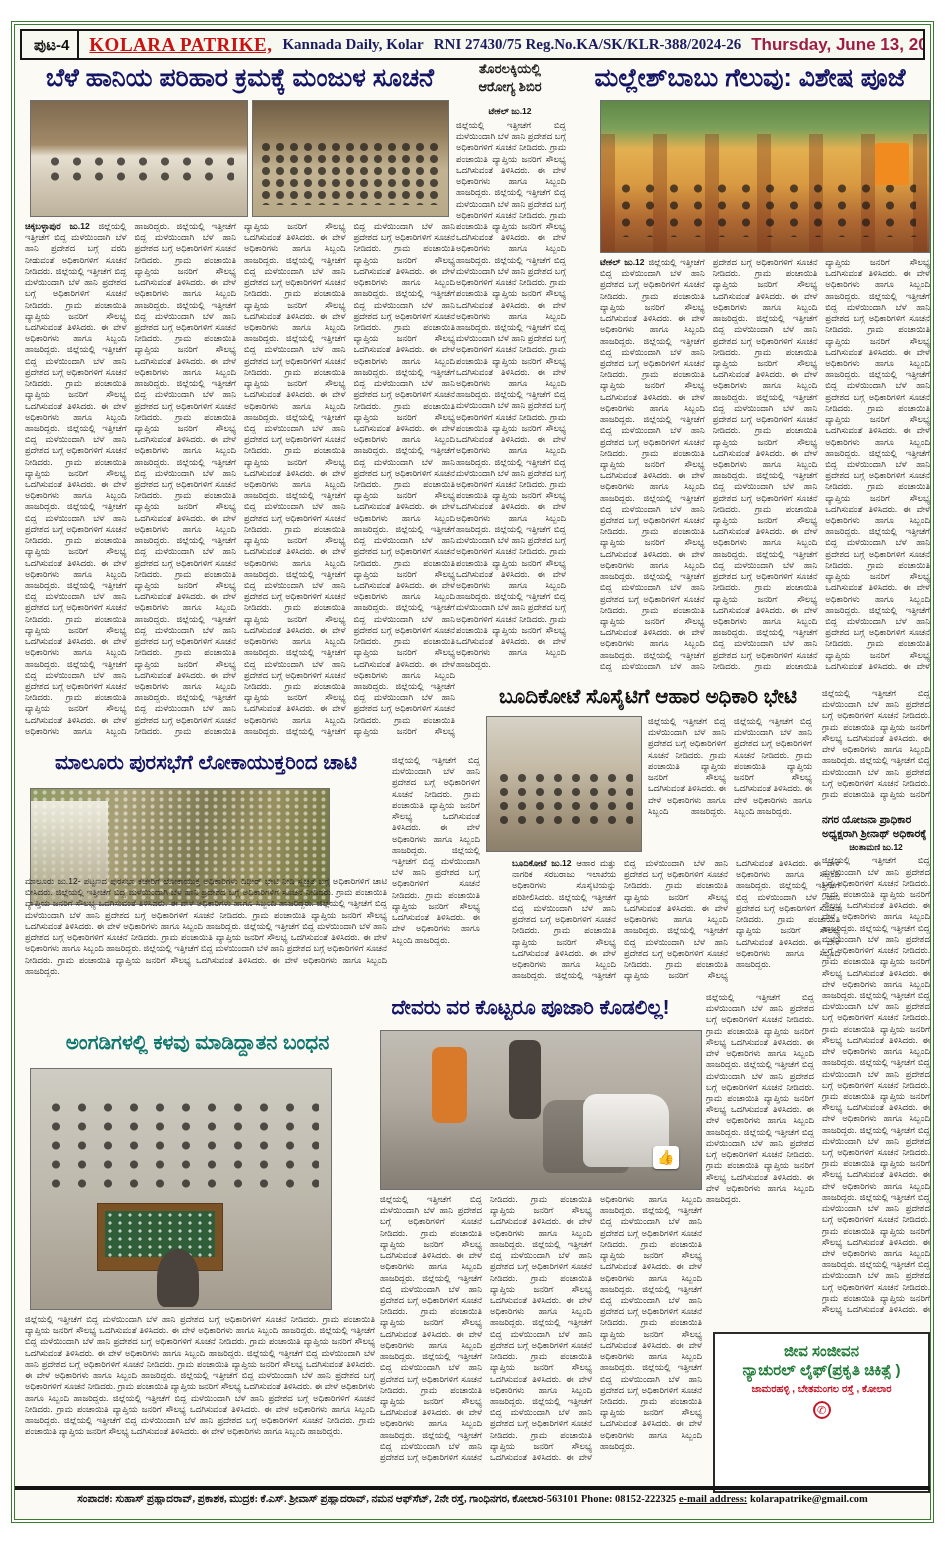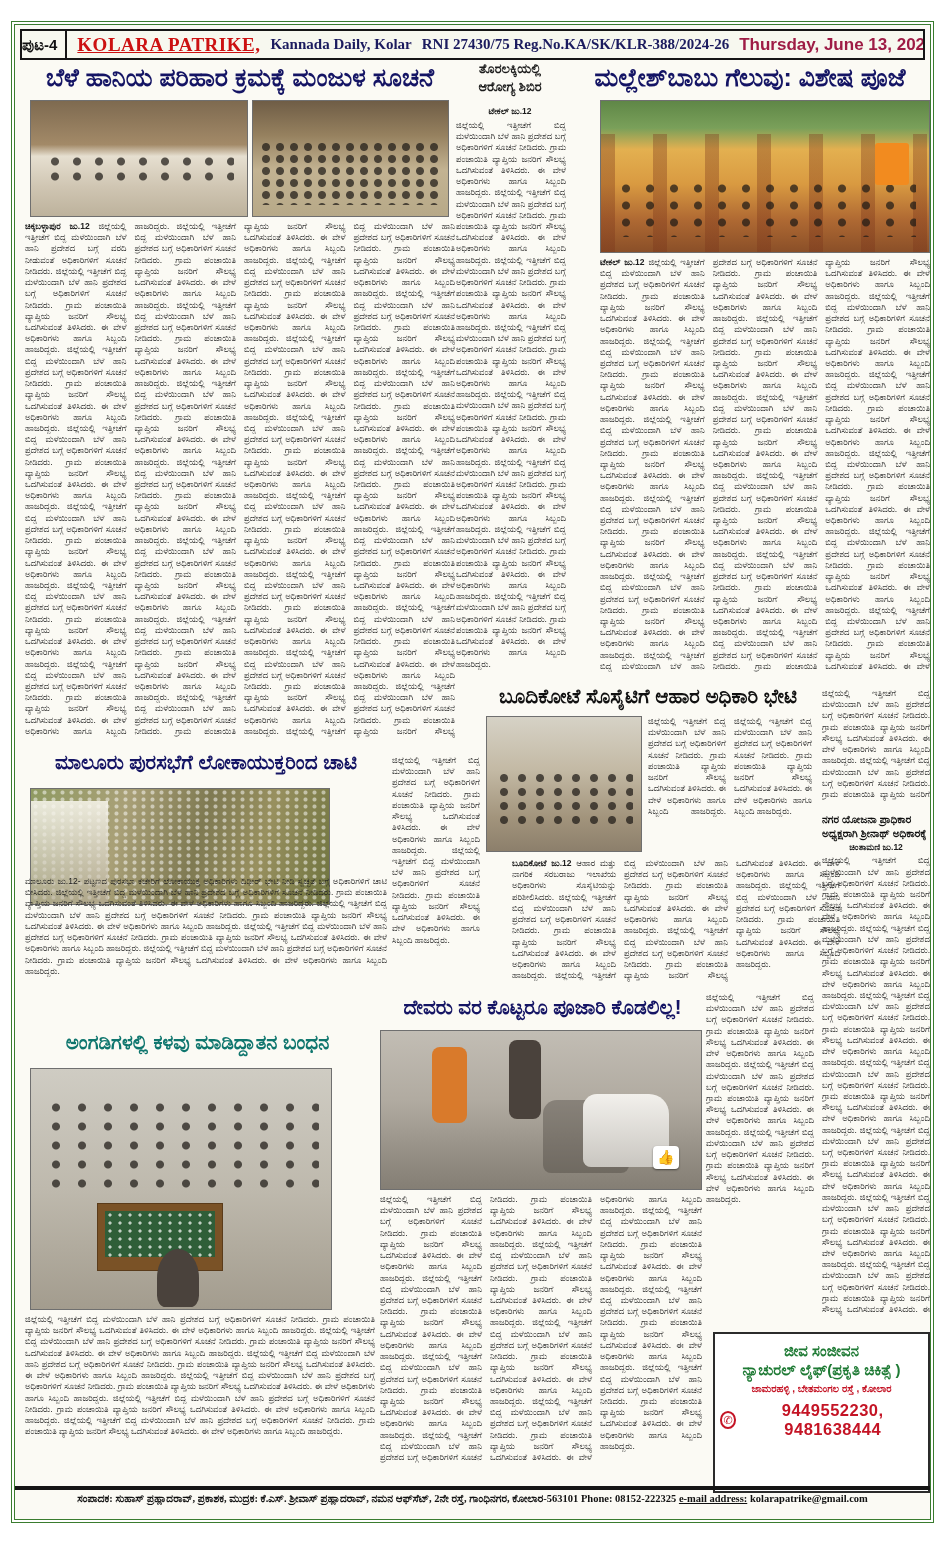--- a/index.html
+++ b/index.html
@@ -2,21 +2,21 @@
 <html><head>
 <meta charset="utf-8">
 <style>
   * { margin:0; padding:0; box-sizing:border-box; }
   html,body { width:945px; height:1548px; }
   body { position:relative; background:#ffffff; font-family:"Liberation Sans","DejaVu Sans",sans-serif; color:#1c1c1c; }
   .abs { position:absolute; }
   
   .frame { left:14px; top:24px; width:917px; height:1496px; border:1px solid #3a7c2f; outline:1px solid #3a7c2f; outline-offset:2px; background:#fbfaf4; }
   
-  .hdr { left:20px; top:29px; width:905px; height:31px; border:2px solid #151515; background:#f7f8ef; display:flex; align-items:center; padding:0 0; gap:10px; white-space:nowrap; overflow:hidden; }
+  .hdr { left:20px; top:29px; width:905px; height:31px; border:2px solid #151515; background:#f7f8ef; display:flex; align-items:center; padding:0 12px; gap:10px; white-space:nowrap; overflow:hidden; }
   .hdr .pg { font-weight:bold; font-size:15px; color:#111; border-right:2px solid #151515; padding-right:8px; height:100%; display:flex; align-items:center; }
   .hdr .mast { font-family:"Liberation Serif","DejaVu Serif",serif; font-weight:bold; font-size:19px; color:#cc1111; letter-spacing:.5px;text-decoration:underline; }
   .hdr .sub { font-family:"Liberation Serif","DejaVu Serif",serif; font-weight:bold; font-size:15px; color:#1b1b5e; }
   .hdr .rni { font-family:"Liberation Serif","DejaVu Serif",serif; font-weight:bold; font-size:15px; color:#1b1b5e; }
   .hdr .date { margin-left:auto; font-weight:bold; font-size:17px; color:#9e1c45; }
   
   .h1 { font-weight:bold; color:#141464; text-align:center; white-space:nowrap; overflow:hidden; }
   .h-black { color:#111; }
   .h-teal { color:#0f766e; }
   
@@ -124,21 +124,21 @@
 </div>
 <div class="abs col" style="left:25px;top:876px;width:362px;height:120px;column-count:1;">
   <span>ಮಾಲೂರು ಜು.12- ಪಟ್ಟಣದ ಪುರಸಭಾ ಕಚೇರಿಗೆ ಲೋಕಾಯುಕ್ತ ಅಧಿಕಾರಿಗಳು ದಿಢೀರ್ ಭೇಟಿ ನೀಡಿ ಸ್ವಚ್ಛತೆ ಬಗ್ಗೆ ಅಧಿಕಾರಿಗಳಿಗೆ ಚಾಟಿ ಬೀಸಿದರು.</span> 
   <span>ಜಿಲ್ಲೆಯಲ್ಲಿ ಇತ್ತೀಚೆಗೆ ಬಿದ್ದ ಮಳೆಯಿಂದಾಗಿ ಬೆಳೆ ಹಾನಿ ಪ್ರದೇಶದ ಬಗ್ಗೆ ಅಧಿಕಾರಿಗಳಿಗೆ ಸೂಚನೆ ನೀಡಿದರು. ಗ್ರಾಮ ಪಂಚಾಯಿತಿ ವ್ಯಾಪ್ತಿಯ ಜನರಿಗೆ ಸೌಲಭ್ಯ ಒದಗಿಸುವಂತೆ ತಿಳಿಸಿದರು. ಈ ವೇಳೆ ಅಧಿಕಾರಿಗಳು ಹಾಗೂ ಸಿಬ್ಬಂದಿ ಹಾಜರಿದ್ದರು. ಜಿಲ್ಲೆಯಲ್ಲಿ ಇತ್ತೀಚೆಗೆ ಬಿದ್ದ ಮಳೆಯಿಂದಾಗಿ ಬೆಳೆ ಹಾನಿ ಪ್ರದೇಶದ ಬಗ್ಗೆ ಅಧಿಕಾರಿಗಳಿಗೆ ಸೂಚನೆ ನೀಡಿದರು. ಗ್ರಾಮ ಪಂಚಾಯಿತಿ ವ್ಯಾಪ್ತಿಯ ಜನರಿಗೆ ಸೌಲಭ್ಯ ಒದಗಿಸುವಂತೆ ತಿಳಿಸಿದರು. ಈ ವೇಳೆ ಅಧಿಕಾರಿಗಳು ಹಾಗೂ ಸಿಬ್ಬಂದಿ ಹಾಜರಿದ್ದರು. ಜಿಲ್ಲೆಯಲ್ಲಿ ಇತ್ತೀಚೆಗೆ ಬಿದ್ದ ಮಳೆಯಿಂದಾಗಿ ಬೆಳೆ ಹಾನಿ ಪ್ರದೇಶದ ಬಗ್ಗೆ ಅಧಿಕಾರಿಗಳಿಗೆ ಸೂಚನೆ ನೀಡಿದರು. ಗ್ರಾಮ ಪಂಚಾಯಿತಿ ವ್ಯಾಪ್ತಿಯ ಜನರಿಗೆ ಸೌಲಭ್ಯ ಒದಗಿಸುವಂತೆ ತಿಳಿಸಿದರು. ಈ ವೇಳೆ ಅಧಿಕಾರಿಗಳು ಹಾಗೂ ಸಿಬ್ಬಂದಿ ಹಾಜರಿದ್ದರು. ಜಿಲ್ಲೆಯಲ್ಲಿ ಇತ್ತೀಚೆಗೆ ಬಿದ್ದ ಮಳೆಯಿಂದಾಗಿ ಬೆಳೆ ಹಾನಿ ಪ್ರದೇಶದ ಬಗ್ಗೆ ಅಧಿಕಾರಿಗಳಿಗೆ ಸೂಚನೆ ನೀಡಿದರು. ಗ್ರಾಮ ಪಂಚಾಯಿತಿ ವ್ಯಾಪ್ತಿಯ ಜನರಿಗೆ ಸೌಲಭ್ಯ ಒದಗಿಸುವಂತೆ ತಿಳಿಸಿದರು. ಈ ವೇಳೆ ಅಧಿಕಾರಿಗಳು ಹಾಗೂ ಸಿಬ್ಬಂದಿ ಹಾಜರಿದ್ದರು.</span>
 </div>
 
 <div class="abs col" style="left:392px;top:755px;width:88px;height:232px;column-count:1;">
   <span>ಜಿಲ್ಲೆಯಲ್ಲಿ ಇತ್ತೀಚೆಗೆ ಬಿದ್ದ ಮಳೆಯಿಂದಾಗಿ ಬೆಳೆ ಹಾನಿ ಪ್ರದೇಶದ ಬಗ್ಗೆ ಅಧಿಕಾರಿಗಳಿಗೆ ಸೂಚನೆ ನೀಡಿದರು. ಗ್ರಾಮ ಪಂಚಾಯಿತಿ ವ್ಯಾಪ್ತಿಯ ಜನರಿಗೆ ಸೌಲಭ್ಯ ಒದಗಿಸುವಂತೆ ತಿಳಿಸಿದರು. ಈ ವೇಳೆ ಅಧಿಕಾರಿಗಳು ಹಾಗೂ ಸಿಬ್ಬಂದಿ ಹಾಜರಿದ್ದರು. ಜಿಲ್ಲೆಯಲ್ಲಿ ಇತ್ತೀಚೆಗೆ ಬಿದ್ದ ಮಳೆಯಿಂದಾಗಿ ಬೆಳೆ ಹಾನಿ ಪ್ರದೇಶದ ಬಗ್ಗೆ ಅಧಿಕಾರಿಗಳಿಗೆ ಸೂಚನೆ ನೀಡಿದರು. ಗ್ರಾಮ ಪಂಚಾಯಿತಿ ವ್ಯಾಪ್ತಿಯ ಜನರಿಗೆ ಸೌಲಭ್ಯ ಒದಗಿಸುವಂತೆ ತಿಳಿಸಿದರು. ಈ ವೇಳೆ ಅಧಿಕಾರಿಗಳು ಹಾಗೂ ಸಿಬ್ಬಂದಿ ಹಾಜರಿದ್ದರು.</span>
 </div>
 
-<div class="abs h1" style="left:380px;top:996px;width:325px;height:28px;font-size:20px;">ದೇವರು ವರ ಕೊಟ್ಟರೂ ಪೂಜಾರಿ ಕೊಡಲಿಲ್ಲ!</div>
+<div class="abs h1" style="left:368px;top:996px;width:325px;height:28px;font-size:20px;">ದೇವರು ವರ ಕೊಟ್ಟರೂ ಪೂಜಾರಿ ಕೊಡಲಿಲ್ಲ!</div>
 <div class="ph ph-f" style="left:380px;top:1030px;width:322px;height:160px;">
   <div class="abs" style="left:16%;top:10%;width:11%;height:48%;background:#d97a2b;border-radius:8px;"></div>
   <div class="abs" style="left:40%;top:6%;width:10%;height:50%;background:#4a423c;border-radius:8px;"></div>
   <div class="abs" style="right:10%;bottom:14%;width:27%;height:46%;background:linear-gradient(180deg,#f2f0ec,#c9c6c0);border-radius:14px 20px 8px 8px;box-shadow:-40px 6px 0 rgba(60,55,50,.35);"></div>
   <div class="thumb">👍</div>
 </div>
 <div class="abs col" style="left:380px;top:1194px;width:322px;height:290px;column-count:3;">
   <span>ಜಿಲ್ಲೆಯಲ್ಲಿ ಇತ್ತೀಚೆಗೆ ಬಿದ್ದ ಮಳೆಯಿಂದಾಗಿ ಬೆಳೆ ಹಾನಿ ಪ್ರದೇಶದ ಬಗ್ಗೆ ಅಧಿಕಾರಿಗಳಿಗೆ ಸೂಚನೆ ನೀಡಿದರು. ಗ್ರಾಮ ಪಂಚಾಯಿತಿ ವ್ಯಾಪ್ತಿಯ ಜನರಿಗೆ ಸೌಲಭ್ಯ ಒದಗಿಸುವಂತೆ ತಿಳಿಸಿದರು. ಈ ವೇಳೆ ಅಧಿಕಾರಿಗಳು ಹಾಗೂ ಸಿಬ್ಬಂದಿ ಹಾಜರಿದ್ದರು. ಜಿಲ್ಲೆಯಲ್ಲಿ ಇತ್ತೀಚೆಗೆ ಬಿದ್ದ ಮಳೆಯಿಂದಾಗಿ ಬೆಳೆ ಹಾನಿ ಪ್ರದೇಶದ ಬಗ್ಗೆ ಅಧಿಕಾರಿಗಳಿಗೆ ಸೂಚನೆ ನೀಡಿದರು. ಗ್ರಾಮ ಪಂಚಾಯಿತಿ ವ್ಯಾಪ್ತಿಯ ಜನರಿಗೆ ಸೌಲಭ್ಯ ಒದಗಿಸುವಂತೆ ತಿಳಿಸಿದರು. ಈ ವೇಳೆ ಅಧಿಕಾರಿಗಳು ಹಾಗೂ ಸಿಬ್ಬಂದಿ ಹಾಜರಿದ್ದರು. ಜಿಲ್ಲೆಯಲ್ಲಿ ಇತ್ತೀಚೆಗೆ ಬಿದ್ದ ಮಳೆಯಿಂದಾಗಿ ಬೆಳೆ ಹಾನಿ ಪ್ರದೇಶದ ಬಗ್ಗೆ ಅಧಿಕಾರಿಗಳಿಗೆ ಸೂಚನೆ ನೀಡಿದರು. ಗ್ರಾಮ ಪಂಚಾಯಿತಿ ವ್ಯಾಪ್ತಿಯ ಜನರಿಗೆ ಸೌಲಭ್ಯ ಒದಗಿಸುವಂತೆ ತಿಳಿಸಿದರು. ಈ ವೇಳೆ ಅಧಿಕಾರಿಗಳು ಹಾಗೂ ಸಿಬ್ಬಂದಿ ಹಾಜರಿದ್ದರು. ಜಿಲ್ಲೆಯಲ್ಲಿ ಇತ್ತೀಚೆಗೆ ಬಿದ್ದ ಮಳೆಯಿಂದಾಗಿ ಬೆಳೆ ಹಾನಿ ಪ್ರದೇಶದ ಬಗ್ಗೆ ಅಧಿಕಾರಿಗಳಿಗೆ ಸೂಚನೆ ನೀಡಿದರು. ಗ್ರಾಮ ಪಂಚಾಯಿತಿ ವ್ಯಾಪ್ತಿಯ ಜನರಿಗೆ ಸೌಲಭ್ಯ ಒದಗಿಸುವಂತೆ ತಿಳಿಸಿದರು. ಈ ವೇಳೆ ಅಧಿಕಾರಿಗಳು ಹಾಗೂ ಸಿಬ್ಬಂದಿ ಹಾಜರಿದ್ದರು. ಜಿಲ್ಲೆಯಲ್ಲಿ ಇತ್ತೀಚೆಗೆ ಬಿದ್ದ ಮಳೆಯಿಂದಾಗಿ ಬೆಳೆ ಹಾನಿ ಪ್ರದೇಶದ ಬಗ್ಗೆ ಅಧಿಕಾರಿಗಳಿಗೆ ಸೂಚನೆ ನೀಡಿದರು. ಗ್ರಾಮ ಪಂಚಾಯಿತಿ ವ್ಯಾಪ್ತಿಯ ಜನರಿಗೆ ಸೌಲಭ್ಯ ಒದಗಿಸುವಂತೆ ತಿಳಿಸಿದರು. ಈ ವೇಳೆ ಅಧಿಕಾರಿಗಳು ಹಾಗೂ ಸಿಬ್ಬಂದಿ ಹಾಜರಿದ್ದರು. ಜಿಲ್ಲೆಯಲ್ಲಿ ಇತ್ತೀಚೆಗೆ ಬಿದ್ದ ಮಳೆಯಿಂದಾಗಿ ಬೆಳೆ ಹಾನಿ ಪ್ರದೇಶದ ಬಗ್ಗೆ ಅಧಿಕಾರಿಗಳಿಗೆ ಸೂಚನೆ ನೀಡಿದರು. ಗ್ರಾಮ ಪಂಚಾಯಿತಿ ವ್ಯಾಪ್ತಿಯ ಜನರಿಗೆ ಸೌಲಭ್ಯ ಒದಗಿಸುವಂತೆ ತಿಳಿಸಿದರು. ಈ ವೇಳೆ ಅಧಿಕಾರಿಗಳು ಹಾಗೂ ಸಿಬ್ಬಂದಿ ಹಾಜರಿದ್ದರು. ಜಿಲ್ಲೆಯಲ್ಲಿ ಇತ್ತೀಚೆಗೆ ಬಿದ್ದ ಮಳೆಯಿಂದಾಗಿ ಬೆಳೆ ಹಾನಿ ಪ್ರದೇಶದ ಬಗ್ಗೆ ಅಧಿಕಾರಿಗಳಿಗೆ ಸೂಚನೆ ನೀಡಿದರು. ಗ್ರಾಮ ಪಂಚಾಯಿತಿ ವ್ಯಾಪ್ತಿಯ ಜನರಿಗೆ ಸೌಲಭ್ಯ ಒದಗಿಸುವಂತೆ ತಿಳಿಸಿದರು. ಈ ವೇಳೆ ಅಧಿಕಾರಿಗಳು ಹಾಗೂ ಸಿಬ್ಬಂದಿ ಹಾಜರಿದ್ದರು. ಜಿಲ್ಲೆಯಲ್ಲಿ ಇತ್ತೀಚೆಗೆ ಬಿದ್ದ ಮಳೆಯಿಂದಾಗಿ ಬೆಳೆ ಹಾನಿ ಪ್ರದೇಶದ ಬಗ್ಗೆ ಅಧಿಕಾರಿಗಳಿಗೆ ಸೂಚನೆ ನೀಡಿದರು. ಗ್ರಾಮ ಪಂಚಾಯಿತಿ ವ್ಯಾಪ್ತಿಯ ಜನರಿಗೆ ಸೌಲಭ್ಯ ಒದಗಿಸುವಂತೆ ತಿಳಿಸಿದರು. ಈ ವೇಳೆ ಅಧಿಕಾರಿಗಳು ಹಾಗೂ ಸಿಬ್ಬಂದಿ ಹಾಜರಿದ್ದರು. ಜಿಲ್ಲೆಯಲ್ಲಿ ಇತ್ತೀಚೆಗೆ ಬಿದ್ದ ಮಳೆಯಿಂದಾಗಿ ಬೆಳೆ ಹಾನಿ ಪ್ರದೇಶದ ಬಗ್ಗೆ ಅಧಿಕಾರಿಗಳಿಗೆ ಸೂಚನೆ ನೀಡಿದರು. ಗ್ರಾಮ ಪಂಚಾಯಿತಿ ವ್ಯಾಪ್ತಿಯ ಜನರಿಗೆ ಸೌಲಭ್ಯ ಒದಗಿಸುವಂತೆ ತಿಳಿಸಿದರು. ಈ ವೇಳೆ ಅಧಿಕಾರಿಗಳು ಹಾಗೂ ಸಿಬ್ಬಂದಿ ಹಾಜರಿದ್ದರು. ಜಿಲ್ಲೆಯಲ್ಲಿ ಇತ್ತೀಚೆಗೆ ಬಿದ್ದ ಮಳೆಯಿಂದಾಗಿ ಬೆಳೆ ಹಾನಿ ಪ್ರದೇಶದ ಬಗ್ಗೆ ಅಧಿಕಾರಿಗಳಿಗೆ ಸೂಚನೆ ನೀಡಿದರು. ಗ್ರಾಮ ಪಂಚಾಯಿತಿ ವ್ಯಾಪ್ತಿಯ ಜನರಿಗೆ ಸೌಲಭ್ಯ ಒದಗಿಸುವಂತೆ ತಿಳಿಸಿದರು. ಈ ವೇಳೆ ಅಧಿಕಾರಿಗಳು ಹಾಗೂ ಸಿಬ್ಬಂದಿ ಹಾಜರಿದ್ದರು.</span>
 </div>
 
@@ -157,21 +157,20 @@
 <div class="abs col" style="left:706px;top:992px;width:108px;height:336px;column-count:1;">
   <span>ಜಿಲ್ಲೆಯಲ್ಲಿ ಇತ್ತೀಚೆಗೆ ಬಿದ್ದ ಮಳೆಯಿಂದಾಗಿ ಬೆಳೆ ಹಾನಿ ಪ್ರದೇಶದ ಬಗ್ಗೆ ಅಧಿಕಾರಿಗಳಿಗೆ ಸೂಚನೆ ನೀಡಿದರು. ಗ್ರಾಮ ಪಂಚಾಯಿತಿ ವ್ಯಾಪ್ತಿಯ ಜನರಿಗೆ ಸೌಲಭ್ಯ ಒದಗಿಸುವಂತೆ ತಿಳಿಸಿದರು. ಈ ವೇಳೆ ಅಧಿಕಾರಿಗಳು ಹಾಗೂ ಸಿಬ್ಬಂದಿ ಹಾಜರಿದ್ದರು. ಜಿಲ್ಲೆಯಲ್ಲಿ ಇತ್ತೀಚೆಗೆ ಬಿದ್ದ ಮಳೆಯಿಂದಾಗಿ ಬೆಳೆ ಹಾನಿ ಪ್ರದೇಶದ ಬಗ್ಗೆ ಅಧಿಕಾರಿಗಳಿಗೆ ಸೂಚನೆ ನೀಡಿದರು. ಗ್ರಾಮ ಪಂಚಾಯಿತಿ ವ್ಯಾಪ್ತಿಯ ಜನರಿಗೆ ಸೌಲಭ್ಯ ಒದಗಿಸುವಂತೆ ತಿಳಿಸಿದರು. ಈ ವೇಳೆ ಅಧಿಕಾರಿಗಳು ಹಾಗೂ ಸಿಬ್ಬಂದಿ ಹಾಜರಿದ್ದರು. ಜಿಲ್ಲೆಯಲ್ಲಿ ಇತ್ತೀಚೆಗೆ ಬಿದ್ದ ಮಳೆಯಿಂದಾಗಿ ಬೆಳೆ ಹಾನಿ ಪ್ರದೇಶದ ಬಗ್ಗೆ ಅಧಿಕಾರಿಗಳಿಗೆ ಸೂಚನೆ ನೀಡಿದರು. ಗ್ರಾಮ ಪಂಚಾಯಿತಿ ವ್ಯಾಪ್ತಿಯ ಜನರಿಗೆ ಸೌಲಭ್ಯ ಒದಗಿಸುವಂತೆ ತಿಳಿಸಿದರು. ಈ ವೇಳೆ ಅಧಿಕಾರಿಗಳು ಹಾಗೂ ಸಿಬ್ಬಂದಿ ಹಾಜರಿದ್ದರು.</span>
 </div>
 
 <div class="abs ad">
   <div class="t">ಜೀವ ಸಂಜೀವನ</div>
   <div class="t">ನ್ಯಾಚುರಲ್ ಲೈಫ್(ಪ್ರಕೃತಿ ಚಿಕಿತ್ಸೆ )</div>
   <div class="addr">ಜಾಮರಹಳ್ಳಿ , ಬೇತಮಂಗಲ ರಸ್ತೆ , ಕೋಲಾರ</div>
   <div class="phr">
     <span class="pic">✆</span>
-    <span class="pn">9449552230, 9481638444</span>
   </div>
 </div>
 
 <div class="abs frule"></div>
 <div class="abs ftr">
   <span>ಸಂಪಾದಕ: ಸುಹಾಸ್ ಪ್ರಹ್ಲಾದರಾವ್, ಪ್ರಕಾಶಕ, ಮುದ್ರಕ: ಕೆ.ಎಸ್. ಶ್ರೀವಾಸ್ ಪ್ರಹ್ಲಾದರಾವ್, ನಮನ ಆಫ್‌ಸೆಟ್, 2ನೇ ರಸ್ತೆ, ಗಾಂಧಿನಗರ, ಕೋಲಾರ-563101</span> 
   <span>Phone: 08152-222325</span> 
   <span class="u">e-mail address:</span> 
   <span>kolarapatrike@gmail.com</span>
 </div>

